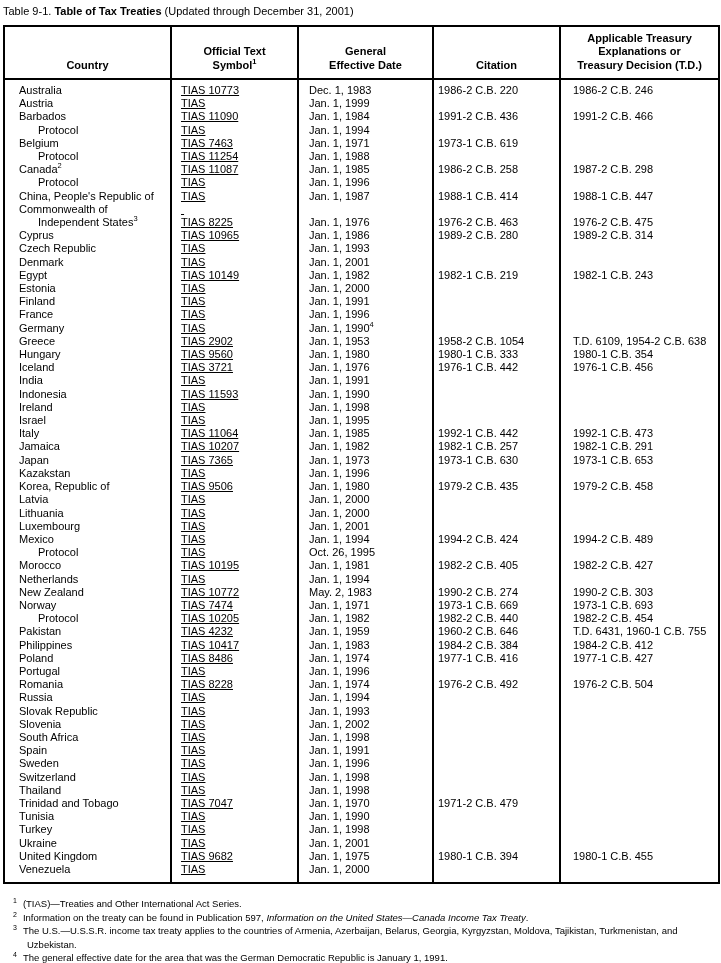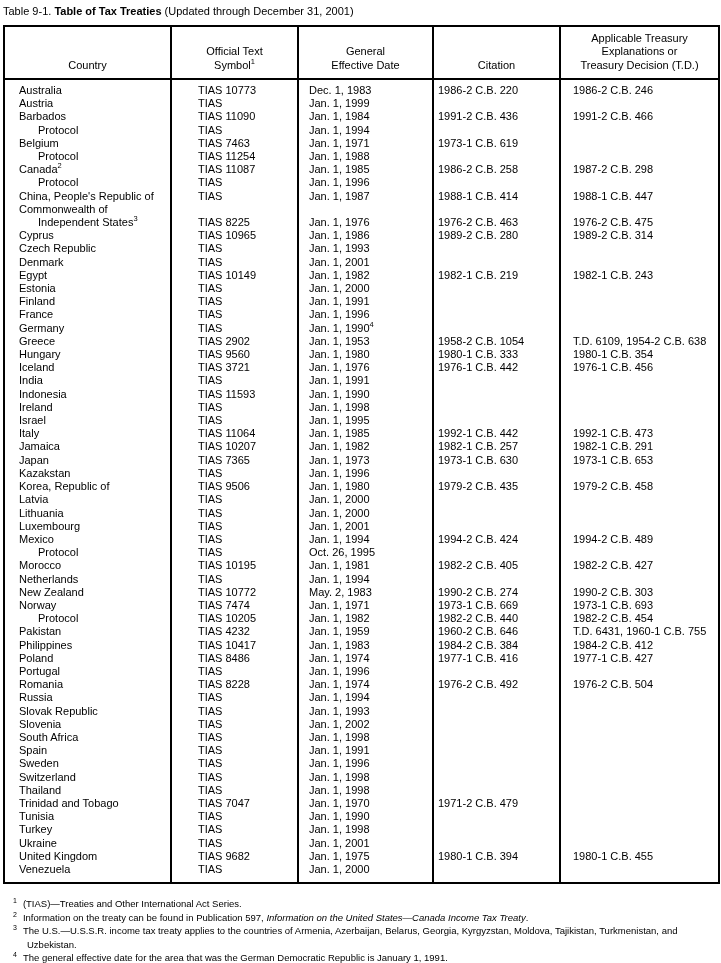--- a/index.html
+++ b/index.html
@@ -29,41 +29,41 @@
   col.c-country  { width: 167px; }
   col.c-symbol   { width: 127px; }
   col.c-date     { width: 135px; }
   col.c-citation { width: 127px; }
   col.c-treasury { width: 159px; }
 
   thead th {
     border: 2px solid #000;
     vertical-align: bottom;
     text-align: center;
-    font-weight: normal;
+    font-weight: bold;
     font-size: 11px;
     line-height: 13.5px;
     height: 53px;
     padding: 3px 2px 6px 2px;
   }
   tbody td {
     border-left: 2px solid #000;
     border-right: 2px solid #000;
     font-size: 11px;
     line-height: 13.2px;
     vertical-align: top;
     white-space: nowrap;
     overflow: hidden;
     padding: 0;
   }
   tbody tr:first-child td { padding-top: 4px; }
   tbody tr:last-child td  { padding-bottom: 6px; }
 
   td.cell-country  { padding-left: 14px; }
-  td.cell-symbol   { padding-left: 26px; }
+  td.cell-symbol   { padding-left: 9px; text-decoration: underline; }
   td.cell-date     { padding-left: 10px; }
   td.cell-citation { padding-left: 4px; }
   td.cell-treasury { padding-left: 12px; }
   td.cell-country.indent { padding-left: 33px; }
 
   sup.fn-mark {
     font-size: 7.5px;
     line-height: 0;
     vertical-align: super;
   }

